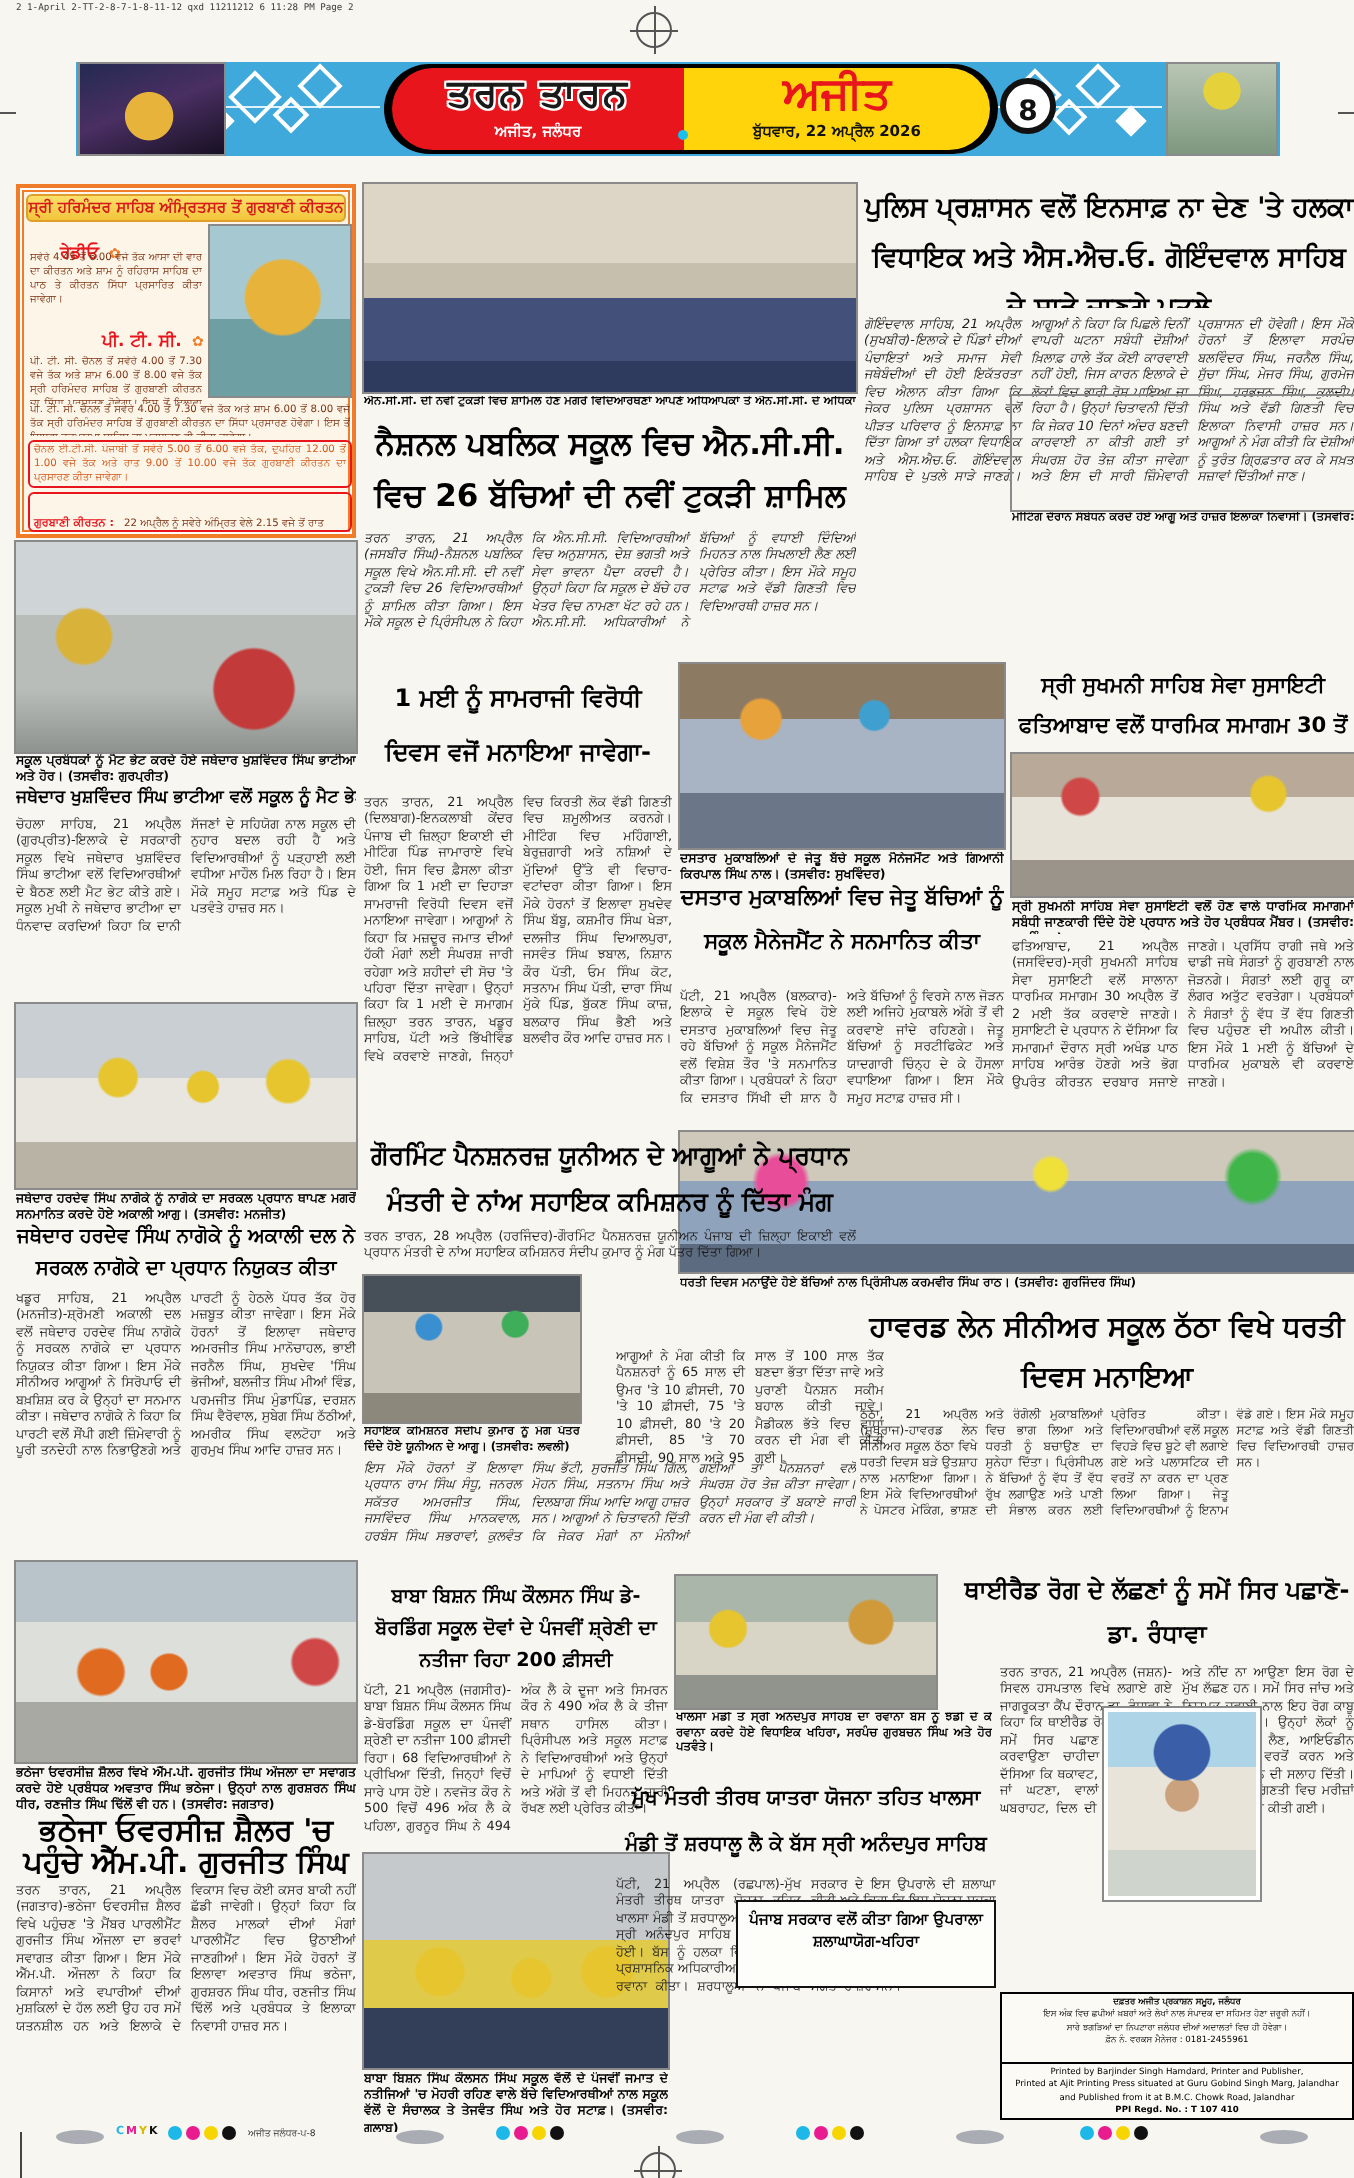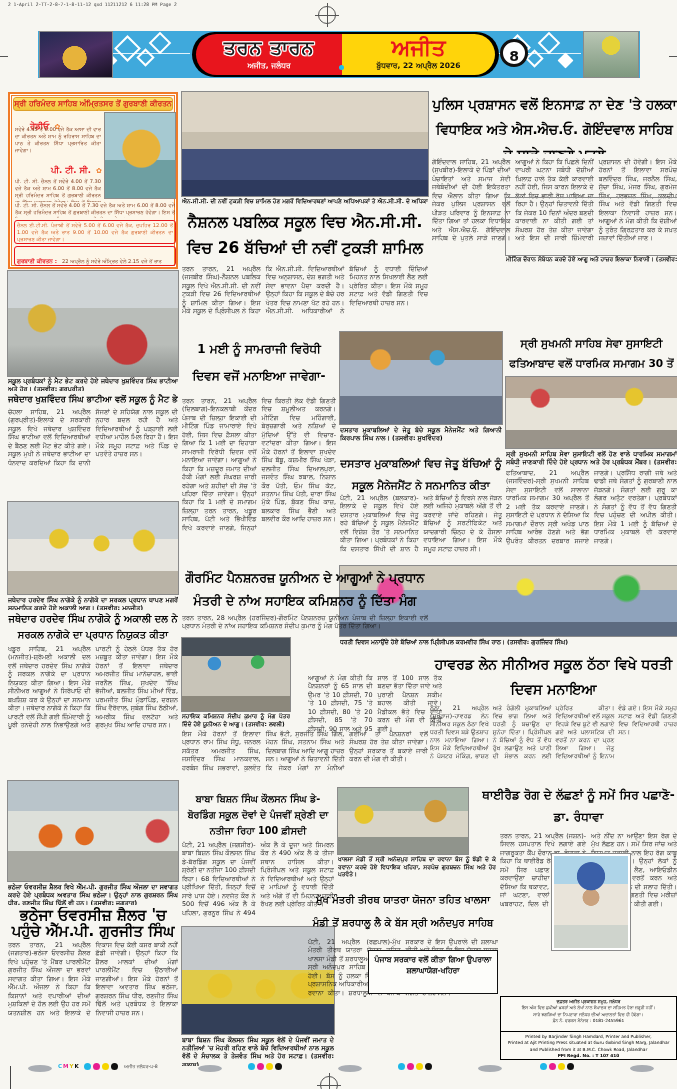--- a/index.html
+++ b/index.html
@@ -2,21 +2,21 @@
 <html><head>
 <meta charset="utf-8">
 <style>
   html,body{margin:0;padding:0;background:#e9e9e9;}
   #page{position:relative;width:677px;height:1089px;background:#f7f6f1;overflow:hidden;
         font-family:"DejaVu Sans",sans-serif;color:#111;}
   .abs{position:absolute;box-sizing:border-box;}
   .hl{font-weight:700;color:#000;text-align:center;overflow:hidden;}
   .body-txt{font-size:6.4px;line-height:1.32;text-align:justify;color:#1b1b1b;overflow:hidden;}
   .cols2{column-count:2;column-gap:5px;}
-  .cols3{column-count:3;column-gap:5px;}
+  .cols3{column-count:3;column-gap:5px;font-style:italic;}
   .cols4{column-count:4;column-gap:4px;}
   .cap{font-size:6.3px;font-weight:700;line-height:1.3;color:#000;overflow:hidden;text-align:justify;}
   .photo{outline:1px solid #8a8a8a;}
   .dia{position:absolute;border:2px solid #fff;transform:rotate(45deg);}
   .dot{position:absolute;width:7px;height:7px;border-radius:50%;}
   .groval{position:absolute;width:24px;height:7px;border-radius:50%;background:#a9adb3;}
   .cross{position:absolute;width:16px;height:16px;border:1px solid #555;border-radius:50%;}
   .cross:before{content:"";position:absolute;left:50%;top:-4px;width:1px;height:24px;background:#555;}
   .cross:after{content:"";position:absolute;top:50%;left:-4px;height:1px;width:24px;background:#555;}
   .kbox-label{color:#e8151d;font-weight:700;font-size:8.5px;}
@@ -118,42 +118,42 @@
   <div class="abs hl" style="left:432px;top:92px;width:245px;height:62px;font-size:13.5px;line-height:25px;">ਪੁਲਿਸ ਪ੍ਰਸ਼ਾਸਨ ਵਲੋਂ ਇਨਸਾਫ਼ ਨਾ ਦੇਣ 'ਤੇ ਹਲਕਾ ਵਿਧਾਇਕ ਅਤੇ ਐਸ.ਐਚ.ਓ. ਗੋਇੰਦਵਾਲ ਸਾਹਿਬ ਦੇ ਸਾੜੇ ਜਾਣਗੇ ਪੁਤਲੇ</div>
   <div class="abs body-txt cols3" style="left:432px;top:158px;width:245px;height:174px;">ਗੋਇੰਦਵਾਲ ਸਾਹਿਬ, 21 ਅਪ੍ਰੈਲ (ਸੁਖਬੀਰ)-ਇਲਾਕੇ ਦੇ ਪਿੰਡਾਂ ਦੀਆਂ ਪੰਚਾਇਤਾਂ ਅਤੇ ਸਮਾਜ ਸੇਵੀ ਜਥੇਬੰਦੀਆਂ ਦੀ ਹੋਈ ਇਕੱਤਰਤਾ ਵਿਚ ਐਲਾਨ ਕੀਤਾ ਗਿਆ ਕਿ ਜੇਕਰ ਪੁਲਿਸ ਪ੍ਰਸ਼ਾਸਨ ਵਲੋਂ ਪੀੜਤ ਪਰਿਵਾਰ ਨੂੰ ਇਨਸਾਫ਼ ਨਾ ਦਿੱਤਾ ਗਿਆ ਤਾਂ ਹਲਕਾ ਵਿਧਾਇਕ ਅਤੇ ਐਸ.ਐਚ.ਓ. ਗੋਇੰਦਵਾਲ ਸਾਹਿਬ ਦੇ ਪੁਤਲੇ ਸਾੜੇ ਜਾਣਗੇ। ਆਗੂਆਂ ਨੇ ਕਿਹਾ ਕਿ ਪਿਛਲੇ ਦਿਨੀਂ ਵਾਪਰੀ ਘਟਨਾ ਸਬੰਧੀ ਦੋਸ਼ੀਆਂ ਖ਼ਿਲਾਫ਼ ਹਾਲੇ ਤੱਕ ਕੋਈ ਕਾਰਵਾਈ ਨਹੀਂ ਹੋਈ, ਜਿਸ ਕਾਰਨ ਇਲਾਕੇ ਦੇ ਲੋਕਾਂ ਵਿਚ ਭਾਰੀ ਰੋਸ ਪਾਇਆ ਜਾ ਰਿਹਾ ਹੈ। ਉਨ੍ਹਾਂ ਚਿਤਾਵਨੀ ਦਿੱਤੀ ਕਿ ਜੇਕਰ 10 ਦਿਨਾਂ ਅੰਦਰ ਬਣਦੀ ਕਾਰਵਾਈ ਨਾ ਕੀਤੀ ਗਈ ਤਾਂ ਸੰਘਰਸ਼ ਹੋਰ ਤੇਜ਼ ਕੀਤਾ ਜਾਵੇਗਾ ਅਤੇ ਇਸ ਦੀ ਸਾਰੀ ਜ਼ਿੰਮੇਵਾਰੀ ਪ੍ਰਸ਼ਾਸਨ ਦੀ ਹੋਵੇਗੀ। ਇਸ ਮੌਕੇ ਹੋਰਨਾਂ ਤੋਂ ਇਲਾਵਾ ਸਰਪੰਚ ਬਲਵਿੰਦਰ ਸਿੰਘ, ਜਰਨੈਲ ਸਿੰਘ, ਸੁੱਚਾ ਸਿੰਘ, ਮੇਜਰ ਸਿੰਘ, ਗੁਰਮੇਜ ਸਿੰਘ, ਹਰਭਜਨ ਸਿੰਘ, ਕੁਲਦੀਪ ਸਿੰਘ ਅਤੇ ਵੱਡੀ ਗਿਣਤੀ ਵਿਚ ਇਲਾਕਾ ਨਿਵਾਸੀ ਹਾਜ਼ਰ ਸਨ। ਆਗੂਆਂ ਨੇ ਮੰਗ ਕੀਤੀ ਕਿ ਦੋਸ਼ੀਆਂ ਨੂੰ ਤੁਰੰਤ ਗ੍ਰਿਫ਼ਤਾਰ ਕਰ ਕੇ ਸਖ਼ਤ ਸਜ਼ਾਵਾਂ ਦਿੱਤੀਆਂ ਜਾਣ।</div>
   <div class="abs photo" style="left:506px;top:198px;width:171px;height:57px;background:radial-gradient(circle at 80% 35%,#3a5fa8 0 7%,rgba(0,0,0,0) 8%),linear-gradient(180deg,#c4bfae 0 30%,#e2ded2 30% 75%,#a9a medium 75%),linear-gradient(180deg,#c4bfae 0 30%,#e2ded2 30% 75%,#a9a699 75%);"></div>
   <div class="abs cap" style="left:506px;top:256px;width:171px;height:11px;background:#f7f6f1;font-size:5.8px;white-space:nowrap;overflow:hidden;">ਮੀਟਿੰਗ ਦੌਰਾਨ ਸੰਬੋਧਨ ਕਰਦੇ ਹੋਏ ਆਗੂ ਅਤੇ ਹਾਜ਼ਰ ਇਲਾਕਾ ਨਿਵਾਸੀ। (ਤਸਵੀਰ: ਸੁਖਬੀਰ)</div>
 
   <div class="abs hl" style="left:182px;top:336px;width:154px;height:58px;font-size:12px;line-height:27px;">1 ਮਈ ਨੂੰ ਸਾਮਰਾਜੀ ਵਿਰੋਧੀ ਦਿਵਸ ਵਜੋਂ ਮਨਾਇਆ ਜਾਵੇਗਾ-ਜਾਮਾਰਾਏ</div>
   <div class="abs body-txt cols2" style="left:182px;top:397px;width:154px;height:165px;">ਤਰਨ ਤਾਰਨ, 21 ਅਪ੍ਰੈਲ (ਦਿਲਬਾਗ)-ਇਨਕਲਾਬੀ ਕੇਂਦਰ ਪੰਜਾਬ ਦੀ ਜ਼ਿਲ੍ਹਾ ਇਕਾਈ ਦੀ ਮੀਟਿੰਗ ਪਿੰਡ ਜਾਮਾਰਾਏ ਵਿਖੇ ਹੋਈ, ਜਿਸ ਵਿਚ ਫ਼ੈਸਲਾ ਕੀਤਾ ਗਿਆ ਕਿ 1 ਮਈ ਦਾ ਦਿਹਾੜਾ ਸਾਮਰਾਜੀ ਵਿਰੋਧੀ ਦਿਵਸ ਵਜੋਂ ਮਨਾਇਆ ਜਾਵੇਗਾ। ਆਗੂਆਂ ਨੇ ਕਿਹਾ ਕਿ ਮਜ਼ਦੂਰ ਜਮਾਤ ਦੀਆਂ ਹੱਕੀ ਮੰਗਾਂ ਲਈ ਸੰਘਰਸ਼ ਜਾਰੀ ਰਹੇਗਾ ਅਤੇ ਸ਼ਹੀਦਾਂ ਦੀ ਸੋਚ 'ਤੇ ਪਹਿਰਾ ਦਿੱਤਾ ਜਾਵੇਗਾ। ਉਨ੍ਹਾਂ ਕਿਹਾ ਕਿ 1 ਮਈ ਦੇ ਸਮਾਗਮ ਜ਼ਿਲ੍ਹਾ ਤਰਨ ਤਾਰਨ, ਖਡੂਰ ਸਾਹਿਬ, ਪੱਟੀ ਅਤੇ ਭਿੱਖੀਵਿੰਡ ਵਿਖੇ ਕਰਵਾਏ ਜਾਣਗੇ, ਜਿਨ੍ਹਾਂ ਵਿਚ ਕਿਰਤੀ ਲੋਕ ਵੱਡੀ ਗਿਣਤੀ ਵਿਚ ਸ਼ਮੂਲੀਅਤ ਕਰਨਗੇ। ਮੀਟਿੰਗ ਵਿਚ ਮਹਿੰਗਾਈ, ਬੇਰੁਜ਼ਗਾਰੀ ਅਤੇ ਨਸ਼ਿਆਂ ਦੇ ਮੁੱਦਿਆਂ ਉੱਤੇ ਵੀ ਵਿਚਾਰ-ਵਟਾਂਦਰਾ ਕੀਤਾ ਗਿਆ। ਇਸ ਮੌਕੇ ਹੋਰਨਾਂ ਤੋਂ ਇਲਾਵਾ ਸੁਖਦੇਵ ਸਿੰਘ ਬੱਬੂ, ਕਸ਼ਮੀਰ ਸਿੰਘ ਖੇੜਾ, ਦਲਜੀਤ ਸਿੰਘ ਦਿਆਲਪੁਰਾ, ਜਸਵੰਤ ਸਿੰਘ ਝਬਾਲ, ਨਿਸ਼ਾਨ ਕੌਰ ਪੱਤੀ, ਓਮ ਸਿੰਘ ਕੋਟ, ਸਤਨਾਮ ਸਿੰਘ ਪੱਤੀ, ਦਾਰਾ ਸਿੰਘ ਮੁੱਕੇ ਪਿੰਡ, ਬੁੱਕਣ ਸਿੰਘ ਕਾਜ਼, ਬਲਕਾਰ ਸਿੰਘ ਭੈਣੀ ਅਤੇ ਬਲਵੀਰ ਕੌਰ ਆਦਿ ਹਾਜ਼ਰ ਸਨ।</div>
 
   <div class="abs photo" style="left:340px;top:332px;width:162px;height:92px;background:radial-gradient(circle at 25% 30%,#e8a23c 0 7%,rgba(0,0,0,0) 8%),radial-gradient(circle at 60% 28%,#3fa0d0 0 6%,rgba(0,0,0,0) 7%),linear-gradient(180deg,#8c7a63 0 30%,#a8b4c4 30% 70%,#6b7689 70%);"></div>
   <div class="abs cap" style="left:340px;top:426px;width:162px;height:18px;">ਦਸਤਾਰ ਮੁਕਾਬਲਿਆਂ ਦੇ ਜੇਤੂ ਬੱਚੇ ਸਕੂਲ ਮੈਨੇਜਮੈਂਟ ਅਤੇ ਗਿਆਨੀ ਕਿਰਪਾਲ ਸਿੰਘ ਨਾਲ। (ਤਸਵੀਰ: ਸੁਖਵਿੰਦਰ)</div>
-  <div class="abs hl" style="left:340px;top:452px;width:162px;height:46px;font-size:10.6px;line-height:22px;">ਦਸਤਾਰ ਮੁਕਾਬਲਿਆਂ ਵਿਚ ਜੇਤੂ ਬੱਚਿਆਂ ਨੂੰ ਸਕੂਲ ਮੈਨੇਜਮੈਂਟ ਨੇ ਸਨਮਾਨਿਤ ਕੀਤਾ</div>
+  <div class="abs hl" style="left:340px;top:438px;width:162px;height:46px;font-size:10.6px;line-height:22px;">ਦਸਤਾਰ ਮੁਕਾਬਲਿਆਂ ਵਿਚ ਜੇਤੂ ਬੱਚਿਆਂ ਨੂੰ ਸਕੂਲ ਮੈਨੇਜਮੈਂਟ ਨੇ ਸਨਮਾਨਿਤ ਕੀਤਾ</div>
   <div class="abs body-txt cols2" style="left:340px;top:494px;width:162px;height:68px;">ਪੱਟੀ, 21 ਅਪ੍ਰੈਲ (ਬਲਕਾਰ)-ਇਲਾਕੇ ਦੇ ਸਕੂਲ ਵਿਖੇ ਹੋਏ ਦਸਤਾਰ ਮੁਕਾਬਲਿਆਂ ਵਿਚ ਜੇਤੂ ਰਹੇ ਬੱਚਿਆਂ ਨੂੰ ਸਕੂਲ ਮੈਨੇਜਮੈਂਟ ਵਲੋਂ ਵਿਸ਼ੇਸ਼ ਤੌਰ 'ਤੇ ਸਨਮਾਨਿਤ ਕੀਤਾ ਗਿਆ। ਪ੍ਰਬੰਧਕਾਂ ਨੇ ਕਿਹਾ ਕਿ ਦਸਤਾਰ ਸਿੱਖੀ ਦੀ ਸ਼ਾਨ ਹੈ ਅਤੇ ਬੱਚਿਆਂ ਨੂੰ ਵਿਰਸੇ ਨਾਲ ਜੋੜਨ ਲਈ ਅਜਿਹੇ ਮੁਕਾਬਲੇ ਅੱਗੇ ਤੋਂ ਵੀ ਕਰਵਾਏ ਜਾਂਦੇ ਰਹਿਣਗੇ। ਜੇਤੂ ਬੱਚਿਆਂ ਨੂੰ ਸਰਟੀਫਿਕੇਟ ਅਤੇ ਯਾਦਗਾਰੀ ਚਿੰਨ੍ਹ ਦੇ ਕੇ ਹੌਸਲਾ ਵਧਾਇਆ ਗਿਆ। ਇਸ ਮੌਕੇ ਸਮੂਹ ਸਟਾਫ਼ ਹਾਜ਼ਰ ਸੀ।</div>
 
   <div class="abs hl" style="left:506px;top:333px;width:171px;height:42px;font-size:10.6px;line-height:20px;">ਸ੍ਰੀ ਸੁਖਮਨੀ ਸਾਹਿਬ ਸੇਵਾ ਸੁਸਾਇਟੀ ਫਤਿਆਬਾਦ ਵਲੋਂ ਧਾਰਮਿਕ ਸਮਾਗਮ 30 ਤੋਂ 2 ਮਈ ਤੱਕ</div>
   <div class="abs photo" style="left:506px;top:377px;width:171px;height:71px;background:radial-gradient(circle at 20% 30%,#d04747 0 6%,rgba(0,0,0,0) 7%),radial-gradient(circle at 75% 28%,#e6c52e 0 6%,rgba(0,0,0,0) 7%),linear-gradient(180deg,#b8a998 0 30%,#e7e3d8 30% 75%,#9a948a 75%);"></div>
   <div class="abs cap" style="left:506px;top:450px;width:171px;height:17px;">ਸ੍ਰੀ ਸੁਖਮਨੀ ਸਾਹਿਬ ਸੇਵਾ ਸੁਸਾਇਟੀ ਵਲੋਂ ਹੋਣ ਵਾਲੇ ਧਾਰਮਿਕ ਸਮਾਗਮਾਂ ਸਬੰਧੀ ਜਾਣਕਾਰੀ ਦਿੰਦੇ ਹੋਏ ਪ੍ਰਧਾਨ ਅਤੇ ਹੋਰ ਪ੍ਰਬੰਧਕ ਮੈਂਬਰ। (ਤਸਵੀਰ: ਜਸਵਿੰਦਰ)</div>
   <div class="abs body-txt cols2" style="left:506px;top:469px;width:171px;height:94px;">ਫਤਿਆਬਾਦ, 21 ਅਪ੍ਰੈਲ (ਜਸਵਿੰਦਰ)-ਸ੍ਰੀ ਸੁਖਮਨੀ ਸਾਹਿਬ ਸੇਵਾ ਸੁਸਾਇਟੀ ਵਲੋਂ ਸਾਲਾਨਾ ਧਾਰਮਿਕ ਸਮਾਗਮ 30 ਅਪ੍ਰੈਲ ਤੋਂ 2 ਮਈ ਤੱਕ ਕਰਵਾਏ ਜਾਣਗੇ। ਸੁਸਾਇਟੀ ਦੇ ਪ੍ਰਧਾਨ ਨੇ ਦੱਸਿਆ ਕਿ ਸਮਾਗਮਾਂ ਦੌਰਾਨ ਸ੍ਰੀ ਅਖੰਡ ਪਾਠ ਸਾਹਿਬ ਆਰੰਭ ਹੋਣਗੇ ਅਤੇ ਭੋਗ ਉਪਰੰਤ ਕੀਰਤਨ ਦਰਬਾਰ ਸਜਾਏ ਜਾਣਗੇ। ਪ੍ਰਸਿੱਧ ਰਾਗੀ ਜਥੇ ਅਤੇ ਢਾਡੀ ਜਥੇ ਸੰਗਤਾਂ ਨੂੰ ਗੁਰਬਾਣੀ ਨਾਲ ਜੋੜਨਗੇ। ਸੰਗਤਾਂ ਲਈ ਗੁਰੂ ਕਾ ਲੰਗਰ ਅਤੁੱਟ ਵਰਤੇਗਾ। ਪ੍ਰਬੰਧਕਾਂ ਨੇ ਸੰਗਤਾਂ ਨੂੰ ਵੱਧ ਤੋਂ ਵੱਧ ਗਿਣਤੀ ਵਿਚ ਪਹੁੰਚਣ ਦੀ ਅਪੀਲ ਕੀਤੀ। ਇਸ ਮੌਕੇ 1 ਮਈ ਨੂੰ ਬੱਚਿਆਂ ਦੇ ਧਾਰਮਿਕ ਮੁਕਾਬਲੇ ਵੀ ਕਰਵਾਏ ਜਾਣਗੇ।</div>
 
   <div class="abs photo" style="left:340px;top:566px;width:337px;height:70px;background:radial-gradient(circle at 15% 35%,#e84d9a 0 4%,rgba(0,0,0,0) 5%),radial-gradient(circle at 85% 32%,#3fb54a 0 4%,rgba(0,0,0,0) 5%),radial-gradient(circle at 55% 30%,#f0e13a 0 4%,rgba(0,0,0,0) 5%),linear-gradient(180deg,#cfc9bb 0 35%,#8fa3bc 35% 80%,#5d6b80 80%);"></div>
   <div class="abs cap" style="left:340px;top:638px;width:337px;height:11px;font-size:6px;white-space:nowrap;overflow:hidden;">ਧਰਤੀ ਦਿਵਸ ਮਨਾਉਂਦੇ ਹੋਏ ਬੱਚਿਆਂ ਨਾਲ ਪ੍ਰਿੰਸੀਪਲ ਕਰਮਵੀਰ ਸਿੰਘ ਰਾਠ। (ਤਸਵੀਰ: ਗੁਰਜਿੰਦਰ ਸਿੰਘ)</div>
 
   <div class="abs hl" style="left:182px;top:566px;width:246px;height:46px;font-size:12.6px;line-height:23px;">ਗੌਰਮਿੰਟ ਪੈਨਸ਼ਨਰਜ਼ ਯੂਨੀਅਨ ਦੇ ਆਗੂਆਂ ਨੇ ਪ੍ਰਧਾਨ ਮੰਤਰੀ ਦੇ ਨਾਂਅ ਸਹਾਇਕ ਕਮਿਸ਼ਨਰ ਨੂੰ ਦਿੱਤਾ ਮੰਗ ਪੱਤਰ</div>
   <div class="abs body-txt" style="left:182px;top:614px;width:246px;height:22px;">ਤਰਨ ਤਾਰਨ, 28 ਅਪ੍ਰੈਲ (ਹਰਜਿੰਦਰ)-ਗੌਰਮਿੰਟ ਪੈਨਸ਼ਨਰਜ਼ ਯੂਨੀਅਨ ਪੰਜਾਬ ਦੀ ਜ਼ਿਲ੍ਹਾ ਇਕਾਈ ਵਲੋਂ ਪ੍ਰਧਾਨ ਮੰਤਰੀ ਦੇ ਨਾਂਅ ਸਹਾਇਕ ਕਮਿਸ਼ਨਰ ਸੰਦੀਪ ਕੁਮਾਰ ਨੂੰ ਮੰਗ ਪੱਤਰ ਦਿੱਤਾ ਗਿਆ।</div>
   <div class="abs photo" style="left:182px;top:638px;width:108px;height:73px;background:radial-gradient(circle at 30% 35%,#3a8fd0 0 7%,rgba(0,0,0,0) 8%),radial-gradient(circle at 70% 33%,#3fae5a 0 7%,rgba(0,0,0,0) 8%),linear-gradient(180deg,#474f58 0 25%,#c8c4b8 25% 80%,#8c887c 80%);"></div>
   <div class="abs cap" style="left:182px;top:713px;width:108px;height:15px;font-size:5.8px;">ਸਹਾਇਕ ਕਮਿਸ਼ਨਰ ਸੰਦੀਪ ਕੁਮਾਰ ਨੂੰ ਮੰਗ ਪੱਤਰ ਦਿੰਦੇ ਹੋਏ ਯੂਨੀਅਨ ਦੇ ਆਗੂ। (ਤਸਵੀਰ: ਲਵਲੀ)</div>
   <div class="abs body-txt cols2" style="left:308px;top:638px;width:134px;height:88px;margin-top:36px;">ਆਗੂਆਂ ਨੇ ਮੰਗ ਕੀਤੀ ਕਿ ਪੈਨਸ਼ਨਰਾਂ ਨੂੰ 65 ਸਾਲ ਦੀ ਉਮਰ 'ਤੇ 10 ਫ਼ੀਸਦੀ, 70 'ਤੇ 10 ਫ਼ੀਸਦੀ, 75 'ਤੇ 10 ਫ਼ੀਸਦੀ, 80 'ਤੇ 20 ਫ਼ੀਸਦੀ, 85 'ਤੇ 70 ਫ਼ੀਸਦੀ, 90 ਸਾਲ ਅਤੇ 95 ਸਾਲ ਤੋਂ 100 ਸਾਲ ਤੱਕ ਬਣਦਾ ਭੱਤਾ ਦਿੱਤਾ ਜਾਵੇ ਅਤੇ ਪੁਰਾਣੀ ਪੈਨਸ਼ਨ ਸਕੀਮ ਬਹਾਲ ਕੀਤੀ ਜਾਵੇ। ਮੈਡੀਕਲ ਭੱਤੇ ਵਿਚ ਵਾਧਾ ਕਰਨ ਦੀ ਮੰਗ ਵੀ ਕੀਤੀ ਗਈ।</div>
   <div class="abs body-txt cols3" style="left:182px;top:730px;width:246px;height:58px;">ਇਸ ਮੌਕੇ ਹੋਰਨਾਂ ਤੋਂ ਇਲਾਵਾ ਪ੍ਰਧਾਨ ਰਾਮ ਸਿੰਘ ਸੰਧੂ, ਜਨਰਲ ਸਕੱਤਰ ਅਮਰਜੀਤ ਸਿੰਘ, ਜਸਵਿੰਦਰ ਸਿੰਘ ਮਾਨਕਵਾਲ, ਹਰਬੰਸ ਸਿੰਘ ਸਭਰਾਵਾਂ, ਕੁਲਵੰਤ ਸਿੰਘ ਭੱਟੀ, ਸੁਰਜੀਤ ਸਿੰਘ ਗਿੱਲ, ਮੋਹਨ ਸਿੰਘ, ਸਤਨਾਮ ਸਿੰਘ ਅਤੇ ਦਿਲਬਾਗ ਸਿੰਘ ਆਦਿ ਆਗੂ ਹਾਜ਼ਰ ਸਨ। ਆਗੂਆਂ ਨੇ ਚਿਤਾਵਨੀ ਦਿੱਤੀ ਕਿ ਜੇਕਰ ਮੰਗਾਂ ਨਾ ਮੰਨੀਆਂ ਗਈਆਂ ਤਾਂ ਪੈਨਸ਼ਨਰਾਂ ਵਲੋਂ ਸੰਘਰਸ਼ ਹੋਰ ਤੇਜ਼ ਕੀਤਾ ਜਾਵੇਗਾ। ਉਨ੍ਹਾਂ ਸਰਕਾਰ ਤੋਂ ਬਕਾਏ ਜਾਰੀ ਕਰਨ ਦੀ ਮੰਗ ਵੀ ਕੀਤੀ।</div>
 
   <div class="abs hl" style="left:430px;top:652px;width:247px;height:50px;font-size:14px;line-height:25px;">ਹਾਵਰਡ ਲੇਨ ਸੀਨੀਅਰ ਸਕੂਲ ਠੱਠਾ ਵਿਖੇ ਧਰਤੀ ਦਿਵਸ ਮਨਾਇਆ</div>
   <div class="abs body-txt cols4" style="left:430px;top:704px;width:247px;height:84px;font-size:6.1px;">ਠੱਠਾ, 21 ਅਪ੍ਰੈਲ (ਸੁਖਰਾਜ)-ਹਾਵਰਡ ਲੇਨ ਸੀਨੀਅਰ ਸਕੂਲ ਠੱਠਾ ਵਿਖੇ ਧਰਤੀ ਦਿਵਸ ਬੜੇ ਉਤਸ਼ਾਹ ਨਾਲ ਮਨਾਇਆ ਗਿਆ। ਇਸ ਮੌਕੇ ਵਿਦਿਆਰਥੀਆਂ ਨੇ ਪੋਸਟਰ ਮੇਕਿੰਗ, ਭਾਸ਼ਣ ਅਤੇ ਰੰਗੋਲੀ ਮੁਕਾਬਲਿਆਂ ਵਿਚ ਭਾਗ ਲਿਆ ਅਤੇ ਧਰਤੀ ਨੂੰ ਬਚਾਉਣ ਦਾ ਸੁਨੇਹਾ ਦਿੱਤਾ। ਪ੍ਰਿੰਸੀਪਲ ਨੇ ਬੱਚਿਆਂ ਨੂੰ ਵੱਧ ਤੋਂ ਵੱਧ ਰੁੱਖ ਲਗਾਉਣ ਅਤੇ ਪਾਣੀ ਦੀ ਸੰਭਾਲ ਕਰਨ ਲਈ ਪ੍ਰੇਰਿਤ ਕੀਤਾ। ਵਿਦਿਆਰਥੀਆਂ ਵਲੋਂ ਸਕੂਲ ਵਿਹੜੇ ਵਿਚ ਬੂਟੇ ਵੀ ਲਗਾਏ ਗਏ ਅਤੇ ਪਲਾਸਟਿਕ ਦੀ ਵਰਤੋਂ ਨਾ ਕਰਨ ਦਾ ਪ੍ਰਣ ਲਿਆ ਗਿਆ। ਜੇਤੂ ਵਿਦਿਆਰਥੀਆਂ ਨੂੰ ਇਨਾਮ ਵੰਡੇ ਗਏ। ਇਸ ਮੌਕੇ ਸਮੂਹ ਸਟਾਫ਼ ਅਤੇ ਵੱਡੀ ਗਿਣਤੀ ਵਿਚ ਵਿਦਿਆਰਥੀ ਹਾਜ਼ਰ ਸਨ।</div>
 
-  <div class="abs hl" style="left:182px;top:791px;width:152px;height:48px;font-size:9.6px;line-height:16px;">ਬਾਬਾ ਬਿਸ਼ਨ ਸਿੰਘ ਕੌਲਸਨ ਸਿੰਘ ਡੇ-ਬੋਰਡਿੰਗ ਸਕੂਲ ਦੋਵਾਂ ਦੇ ਪੰਜਵੀਂ ਸ਼੍ਰੇਣੀ ਦਾ ਨਤੀਜਾ ਰਿਹਾ 100 ਫ਼ੀਸਦੀ</div>
+  <div class="abs hl" style="left:182px;top:791px;width:152px;height:48px;font-size:9.6px;line-height:16px;">ਬਾਬਾ ਬਿਸ਼ਨ ਸਿੰਘ ਕੌਲਸਨ ਸਿੰਘ ਡੇ-ਬੋਰਡਿੰਗ ਸਕੂਲ ਦੋਵਾਂ ਦੇ ਪੰਜਵੀਂ ਸ਼੍ਰੇਣੀ ਦਾ ਨਤੀਜਾ ਰਿਹਾ 200 ਫ਼ੀਸਦੀ</div>
   <div class="abs body-txt cols2" style="left:182px;top:841px;width:152px;height:84px;">ਪੱਟੀ, 21 ਅਪ੍ਰੈਲ (ਜਗਸੀਰ)-ਬਾਬਾ ਬਿਸ਼ਨ ਸਿੰਘ ਕੌਲਸਨ ਸਿੰਘ ਡੇ-ਬੋਰਡਿੰਗ ਸਕੂਲ ਦਾ ਪੰਜਵੀਂ ਸ਼੍ਰੇਣੀ ਦਾ ਨਤੀਜਾ 100 ਫ਼ੀਸਦੀ ਰਿਹਾ। 68 ਵਿਦਿਆਰਥੀਆਂ ਨੇ ਪ੍ਰੀਖਿਆ ਦਿੱਤੀ, ਜਿਨ੍ਹਾਂ ਵਿਚੋਂ ਸਾਰੇ ਪਾਸ ਹੋਏ। ਨਵਜੋਤ ਕੌਰ ਨੇ 500 ਵਿਚੋਂ 496 ਅੰਕ ਲੈ ਕੇ ਪਹਿਲਾ, ਗੁਰਨੂਰ ਸਿੰਘ ਨੇ 494 ਅੰਕ ਲੈ ਕੇ ਦੂਜਾ ਅਤੇ ਸਿਮਰਨ ਕੌਰ ਨੇ 490 ਅੰਕ ਲੈ ਕੇ ਤੀਜਾ ਸਥਾਨ ਹਾਸਿਲ ਕੀਤਾ। ਪ੍ਰਿੰਸੀਪਲ ਅਤੇ ਸਕੂਲ ਸਟਾਫ਼ ਨੇ ਵਿਦਿਆਰਥੀਆਂ ਅਤੇ ਉਨ੍ਹਾਂ ਦੇ ਮਾਪਿਆਂ ਨੂੰ ਵਧਾਈ ਦਿੱਤੀ ਅਤੇ ਅੱਗੇ ਤੋਂ ਵੀ ਮਿਹਨਤ ਜਾਰੀ ਰੱਖਣ ਲਈ ਪ੍ਰੇਰਿਤ ਕੀਤਾ।</div>
   <div class="abs photo" style="left:182px;top:927px;width:152px;height:107px;background:radial-gradient(circle at 25% 55%,#e6c52e 0 9%,rgba(0,0,0,0) 10%),radial-gradient(circle at 55% 58%,#e6c52e 0 9%,rgba(0,0,0,0) 10%),radial-gradient(circle at 80% 55%,#e6c52e 0 9%,rgba(0,0,0,0) 10%),linear-gradient(180deg,#c5c9cc 0 40%,#e0ca49 40% 72%,#333f58 72%);"></div>
   <div class="abs cap" style="left:182px;top:1036px;width:152px;height:30px;">ਬਾਬਾ ਬਿਸ਼ਨ ਸਿੰਘ ਕੌਲਸਨ ਸਿੰਘ ਸਕੂਲ ਵੱਲੋਂ ਦੇ ਪੰਜਵੀਂ ਜਮਾਤ ਦੇ ਨਤੀਜਿਆਂ 'ਚ ਮੋਹਰੀ ਰਹਿਣ ਵਾਲੇ ਬੱਚੇ ਵਿਦਿਆਰਥੀਆਂ ਨਾਲ ਸਕੂਲ ਵੱਲੋਂ ਦੇ ਸੰਚਾਲਕ ਤੇ ਤੇਜਵੰਤ ਸਿੰਘ ਅਤੇ ਹੋਰ ਸਟਾਫ਼। (ਤਸਵੀਰ: ਗੁਲਾਬ)</div>
 
   <div class="abs photo" style="left:338px;top:788px;width:130px;height:66px;background:radial-gradient(circle at 20% 40%,#e6c52e 0 8%,rgba(0,0,0,0) 9%),radial-gradient(circle at 75% 35%,#d09a3a 0 10%,rgba(0,0,0,0) 11%),linear-gradient(180deg,#a9b6a9 0 35%,#d8d4c6 35% 75%,#90948c 75%);"></div>
   <div class="abs cap" style="left:338px;top:856px;width:158px;height:30px;font-size:5.9px;">ਖਾਲਸਾ ਮੰਡੀ ਤੋਂ ਸ੍ਰੀ ਅਨੰਦਪੁਰ ਸਾਹਿਬ ਦਾ ਰਵਾਨਾ ਬੱਸ ਨੂੰ ਝੰਡੀ ਦੇ ਕੇ ਰਵਾਨਾ ਕਰਦੇ ਹੋਏ ਵਿਧਾਇਕ ਖਹਿਰਾ, ਸਰਪੰਚ ਗੁਰਬਚਨ ਸਿੰਘ ਅਤੇ ਹੋਰ ਪਤਵੰਤੇ।</div>
   <div class="abs hl" style="left:308px;top:888px;width:190px;height:48px;font-size:10px;line-height:23px;">ਮੁੱਖ ਮੰਤਰੀ ਤੀਰਥ ਯਾਤਰਾ ਯੋਜਨਾ ਤਹਿਤ ਖਾਲਸਾ ਮੰਡੀ ਤੋਂ ਸ਼ਰਧਾਲੂ ਲੈ ਕੇ ਬੱਸ ਸ੍ਰੀ ਅਨੰਦਪੁਰ ਸਾਹਿਬ ਵੱਲ ਰਵਾਨਾ</div>
   <div class="abs body-txt cols2" style="left:308px;top:938px;width:190px;height:132px;">ਪੱਟੀ, 21 ਅਪ੍ਰੈਲ (ਰਛਪਾਲ)-ਮੁੱਖ ਮੰਤਰੀ ਤੀਰਥ ਯਾਤਰਾ ਯੋਜਨਾ ਤਹਿਤ ਖਾਲਸਾ ਮੰਡੀ ਤੋਂ ਸ਼ਰਧਾਲੂਆਂ ਨੂੰ ਲੈ ਕੇ ਬੱਸ ਸ੍ਰੀ ਅਨੰਦਪੁਰ ਸਾਹਿਬ ਲਈ ਰਵਾਨਾ ਹੋਈ। ਬੱਸ ਨੂੰ ਹਲਕਾ ਵਿਧਾਇਕ ਅਤੇ ਪ੍ਰਸ਼ਾਸਨਿਕ ਅਧਿਕਾਰੀਆਂ ਨੇ ਝੰਡੀ ਦੇ ਕੇ ਰਵਾਨਾ ਕੀਤਾ। ਸ਼ਰਧਾਲੂਆਂ ਨੇ ਪੰਜਾਬ ਸਰਕਾਰ ਦੇ ਇਸ ਉਪਰਾਲੇ ਦੀ ਸ਼ਲਾਘਾ ਕੀਤੀ ਅਤੇ ਕਿਹਾ ਕਿ ਇਸ ਯੋਜਨਾ ਸਦਕਾ ਬਜ਼ੁਰਗਾਂ ਨੂੰ ਧਾਰਮਿਕ ਸਥਾਨਾਂ ਦੇ ਦਰਸ਼ਨਾਂ ਦਾ ਮੌਕਾ ਮਿਲ ਰਿਹਾ ਹੈ। ਇਸ ਮੌਕੇ ਸਰਪੰਚ ਗੁਰਬਚਨ ਸਿੰਘ, ਜਸਵੰਤ ਸਿੰਘ, ਪਰਮਜੀਤ ਸਿੰਘ ਅਤੇ ਵੱਡੀ ਗਿਣਤੀ ਵਿਚ ਸੰਗਤਾਂ ਹਾਜ਼ਰ ਸਨ।</div>
   <div class="abs hl" style="left:480px;top:784px;width:197px;height:46px;font-size:12px;line-height:22px;">ਥਾਈਰੈਡ ਰੋਗ ਦੇ ਲੱਛਣਾਂ ਨੂੰ ਸਮੇਂ ਸਿਰ ਪਛਾਣੋ-ਡਾ. ਰੰਧਾਵਾ</div>
 

